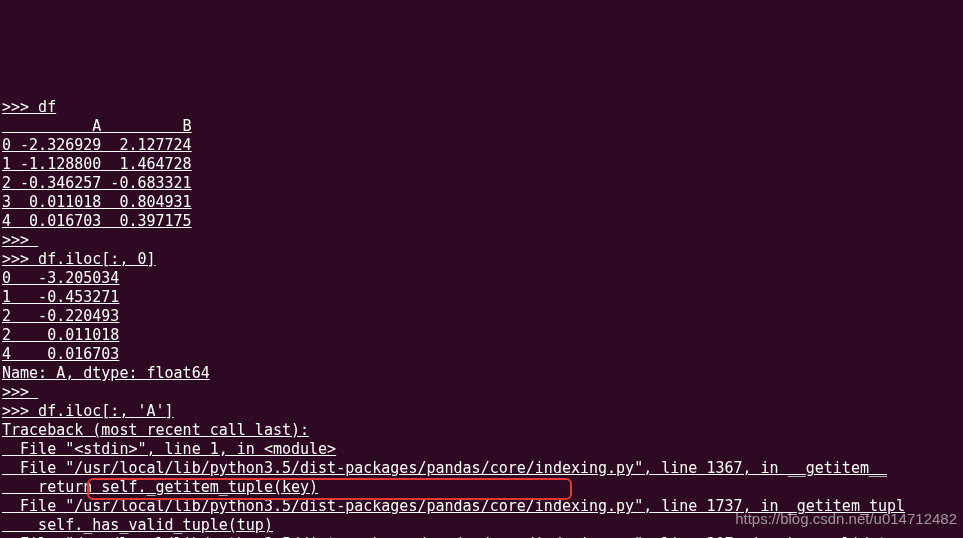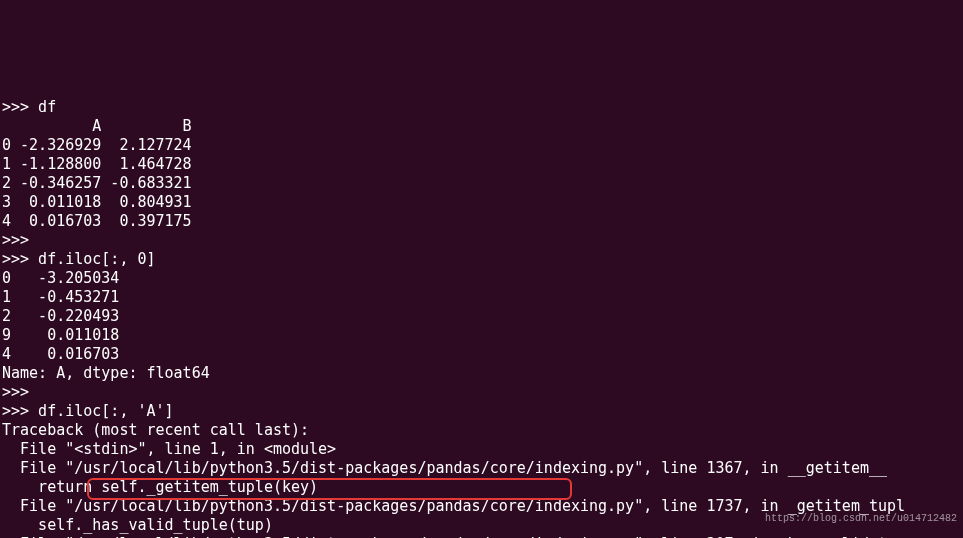--- a/index.html
+++ b/index.html
@@ -9,33 +9,33 @@
   font-family: 'DejaVu Sans Mono', 'Courier New', monospace;
   font-size: 15px;
   line-height: 19px;
   width: 963px;
   height: 538px;
   overflow: hidden;
   position: relative;
   padding: 3px 2px;
   white-space: pre;
 }
-.line { white-space: pre; }
+.line { white-space: pre; text-decoration: underline; }
 .hl {
   border: 2px solid #e53935;
   border-radius: 6px;
   position: absolute;
   pointer-events: none;
 }
 .watermark {
   position: absolute;
   right: 6px;
   bottom: 10px;
-  font-family: Liberation Mono, monospace;
-  font-size: 10px;
+  font-family: Liberation Sans, sans-serif;
+  font-size: 15px;
   color: rgba(255,255,255,0.55);
 }
 </style>
 </head>
 <body>
 
 
 
 <div>
 <span class="line">&gt;&gt;&gt; df</span>
@@ -43,21 +43,21 @@
 <span class="line">0 -2.326929  2.127724</span>
 <span class="line">1 -1.128800  1.464728</span>
 <span class="line">2 -0.346257 -0.683321</span>
 <span class="line">3  0.011018  0.804931</span>
 <span class="line">4  0.016703  0.397175</span>
 <span class="line">&gt;&gt;&gt; </span>
 <span class="line">&gt;&gt;&gt; df.iloc[:, 0]</span>
 <span class="line">0   -3.205034</span>
 <span class="line">1   -0.453271</span>
 <span class="line">2   -0.220493</span>
-<span class="line">9    0.011018</span>
+<span class="line">2    0.011018</span>
 <span class="line">4    0.016703</span>
 <span class="line">Name: A, dtype: float64</span>
 <span class="line">&gt;&gt;&gt; </span>
 <span class="line">&gt;&gt;&gt; df.iloc[:, 'A']</span>
 <span class="line">Traceback (most recent call last):</span>
 <span class="line">  File "&lt;stdin&gt;", line 1, in &lt;module&gt;</span>
 <span class="line">  File "/usr/local/lib/python3.5/dist-packages/pandas/core/indexing.py", line 1367, in __getitem__</span>
 <span class="line">    return self._getitem_tuple(key)</span>
 <span class="line">  File "/usr/local/lib/python3.5/dist-packages/pandas/core/indexing.py", line 1737, in _getitem_tupl</span>
 <span class="line">    self._has_valid_tuple(tup)</span>

